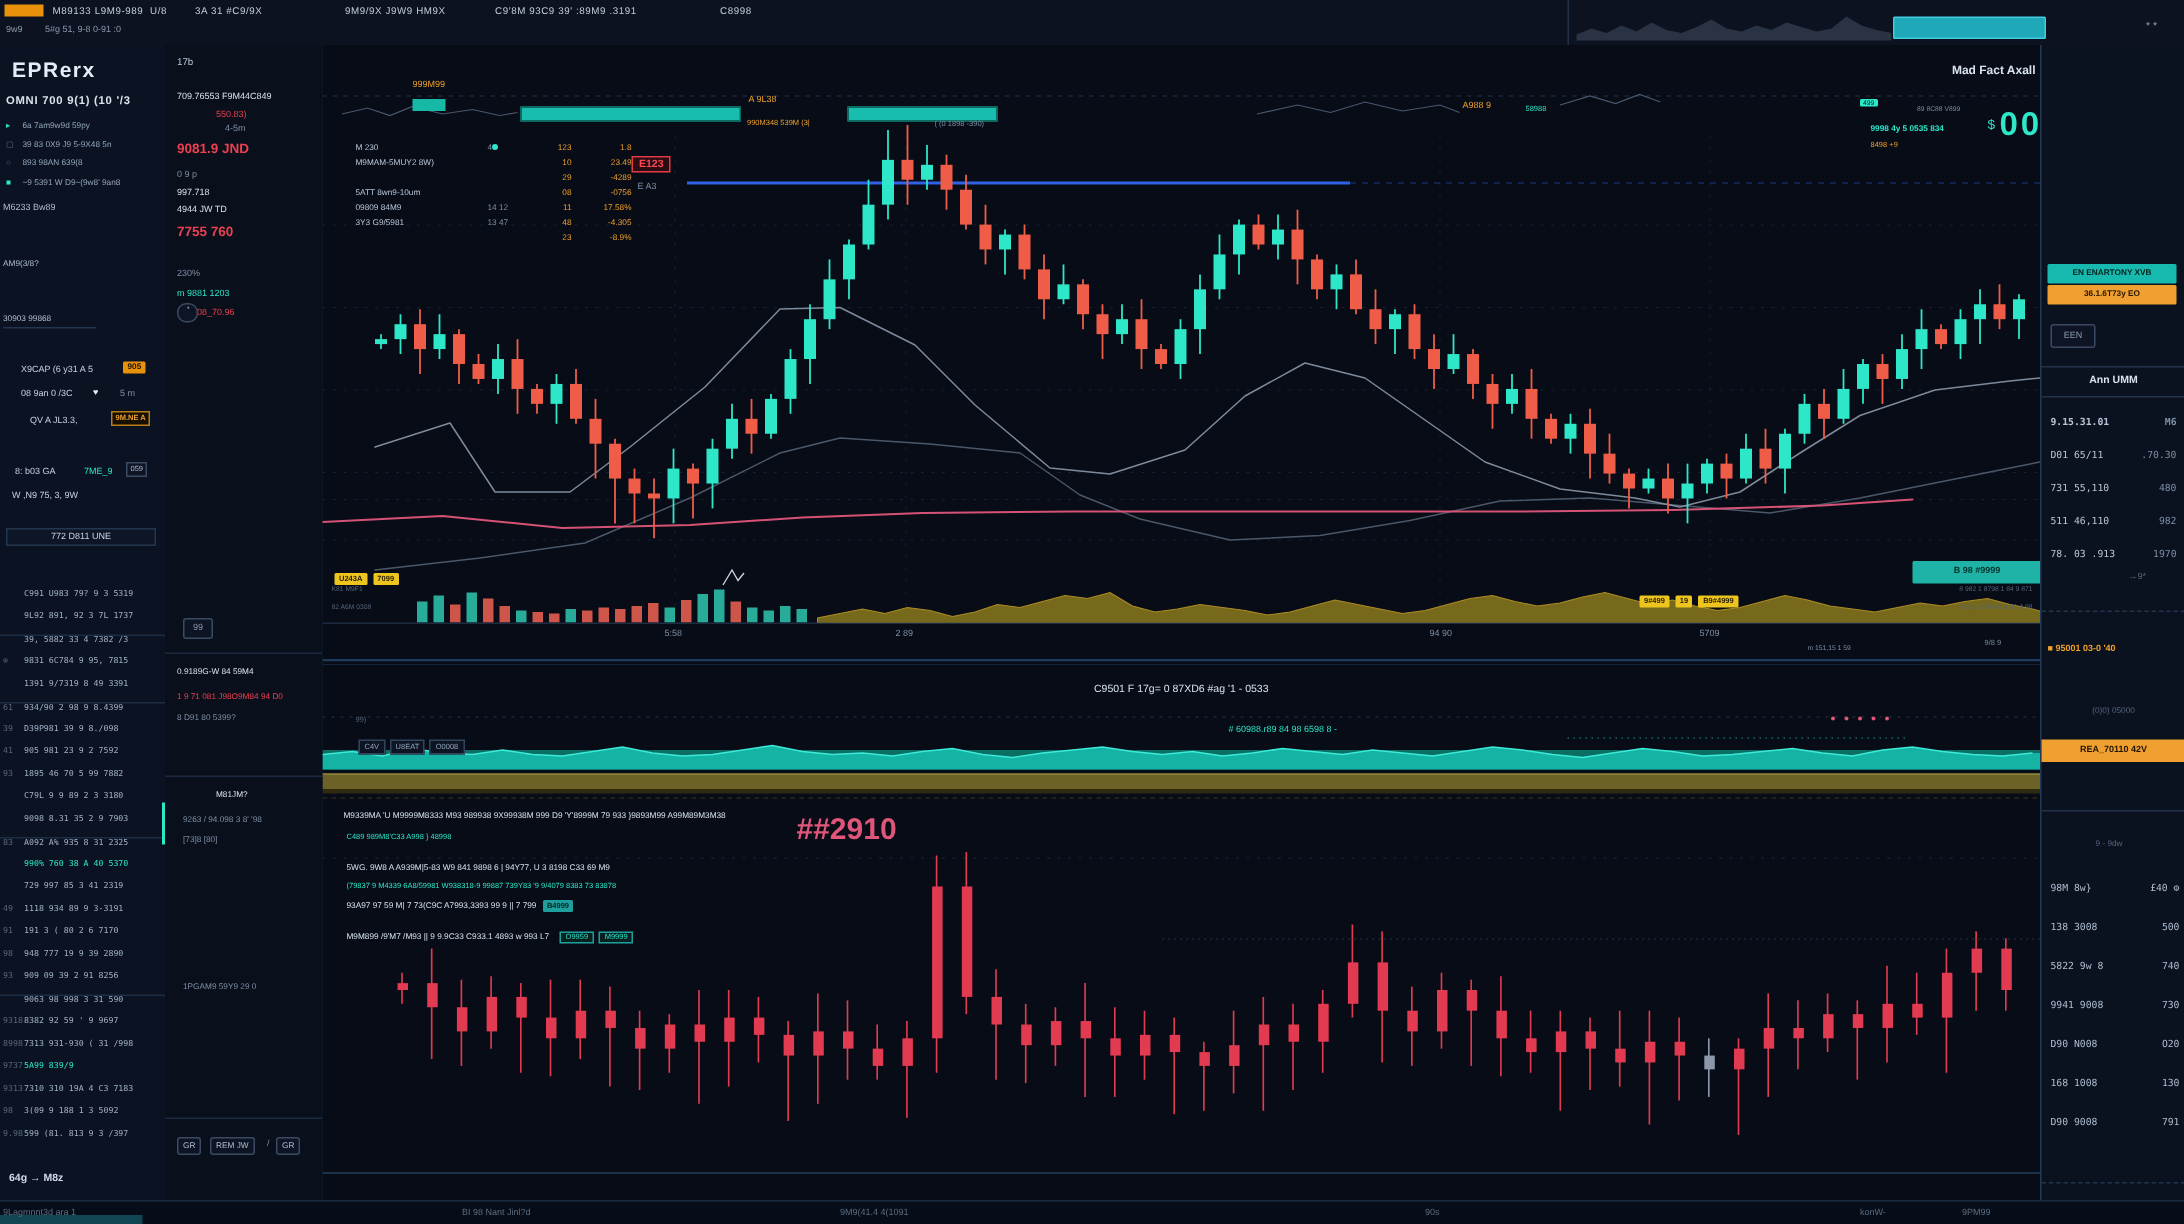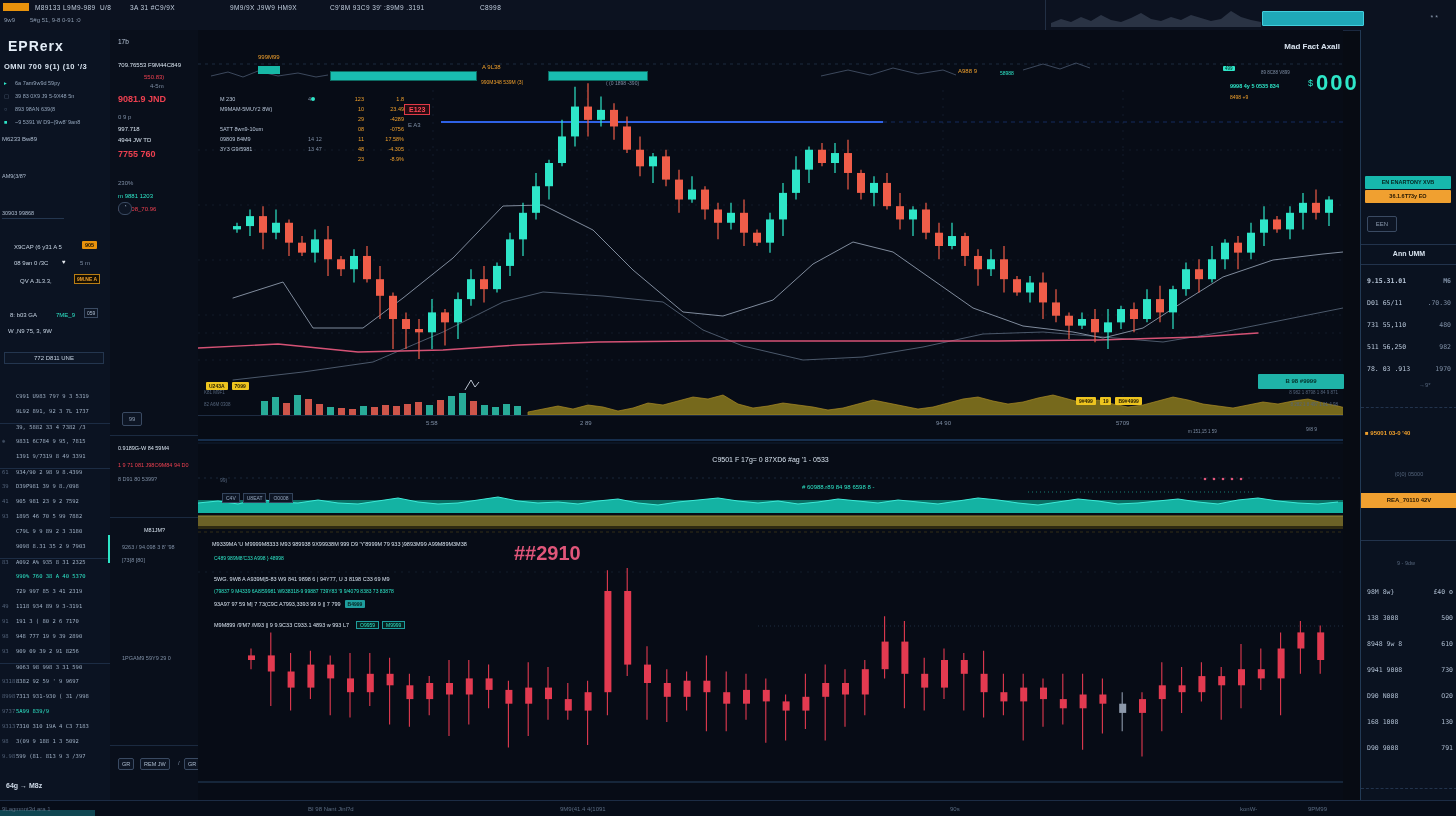--- a/index.html
+++ b/index.html
@@ -13,21 +13,21 @@
   #topbar{position:absolute;left:0;top:0;width:1456px;height:30px;background:#0c1220;border-bottom:1px solid #1b2940;}
   #topbar .item{position:absolute;top:4px;font-size:6.5px;color:#c0cddd;letter-spacing:.4px;white-space:nowrap;}
   #topbar .sub{position:absolute;top:17px;font-size:6px;color:#8a99ad;white-space:nowrap;}
   #tb-accent{position:absolute;left:3px;top:3px;width:26px;height:8px;background:#e8920c;}
   #tb-right{position:absolute;right:0;top:0;width:410px;height:30px;border-left:1px solid #222f44;}
   #tb-tealbar{position:absolute;left:216px;top:11px;width:100px;height:13px;background:#1fa8b8;border:1px solid #42cede;border-radius:1px;}
   #tb-dots{position:absolute;right:18px;top:14px;font-size:7px;color:#8a99ad;}
   
   #lsb{position:absolute;left:0;top:30px;width:110px;height:770px;background:#0b1322;border-right:1px solid #1d4f5a;}
   #mid{position:absolute;left:110px;top:30px;width:105px;height:770px;background:#090f1b;border-right:1px solid #1b2f4a;}
-  #chart{position:absolute;left:198px;top:30px;width:1145px;height:770px;background:#070c16;}
+  #chart{position:absolute;left:215px;top:30px;width:1145px;height:770px;background:#070c16;}
   #rsb{position:absolute;left:1360px;top:30px;width:96px;height:770px;background:#0a1220;border-left:1px solid #223a55;}
   #statusbar{position:absolute;left:0;top:800px;width:1456px;height:16px;background:#070d18;border-top:1px solid #1c2c44;}
   #statusbar .sitem{position:absolute;top:5px;font-size:6px;color:#5a6b80;white-space:nowrap;}
   #sb-teal{position:absolute;left:0;top:9px;width:95px;height:7px;background:#0f4652;}
   
   .lsb-title{position:absolute;left:8px;top:8px;font-size:14px;font-weight:bold;letter-spacing:1px;color:#e4edf7;}
   .lsb-sub{position:absolute;left:4px;top:32px;font-size:7.5px;font-weight:bold;color:#d7e2ee;letter-spacing:.5px;white-space:nowrap;}
   .menu-row{position:absolute;left:4px;height:11px;font-size:5.5px;color:#93a5bb;white-space:nowrap;}
   .menu-row .mi{display:inline-block;width:11px;}
   .lsb-lab{position:absolute;font-size:6px;color:#aebdd0;white-space:nowrap;}
@@ -749,21 +749,21 @@
         </div>
         <div class="lvl mono" style="top: 269px;">
           <span>D01 65/11</span>
           <span class="rv">.70.30</span>
         </div>
         <div class="lvl mono" style="top: 291px;">
           <span>731 55,110</span>
           <span class="rv">480</span>
         </div>
         <div class="lvl mono" style="top: 313px;">
-          <span>511 56,250</span>
+          <span>511 46,110</span>
           <span class="rv">982</span>
         </div>
         <div class="lvl mono" style="top: 335px;">
           <span>78. 03 .913</span>
           <span class="rv">1970</span>
         </div>
       </div>
     <div class="ov fgy" style="left:58px;top:352px;font-size:6px;position:absolute">→9*</div>
     <div class="rsb-hr" style="top:377px;border-top-style:dashed"></div>
     <div class="rsb-orange" style="top:400px">■ 95001 03-0 '40</div>
@@ -774,22 +774,22 @@
     <div id="rsb-ladder">
         <div class="ldr mono" style="top: 558px;">
           <span>98M 8w}</span>
           <span>£40 ⚙</span>
         </div>
         <div class="ldr mono" style="top: 584px;">
           <span>138 3008</span>
           <span>500</span>
         </div>
         <div class="ldr mono" style="top: 610px;">
-          <span>8948 9w 8</span>
-          <span>610</span>
+          <span>5822 9w 8</span>
+          <span>740</span>
         </div>
         <div class="ldr mono" style="top: 636px;">
           <span>9941 9008</span>
           <span>730</span>
         </div>
         <div class="ldr mono" style="top: 662px;">
           <span>D90 N008</span>
           <span>O20</span>
         </div>
         <div class="ldr mono" style="top: 688px;">

